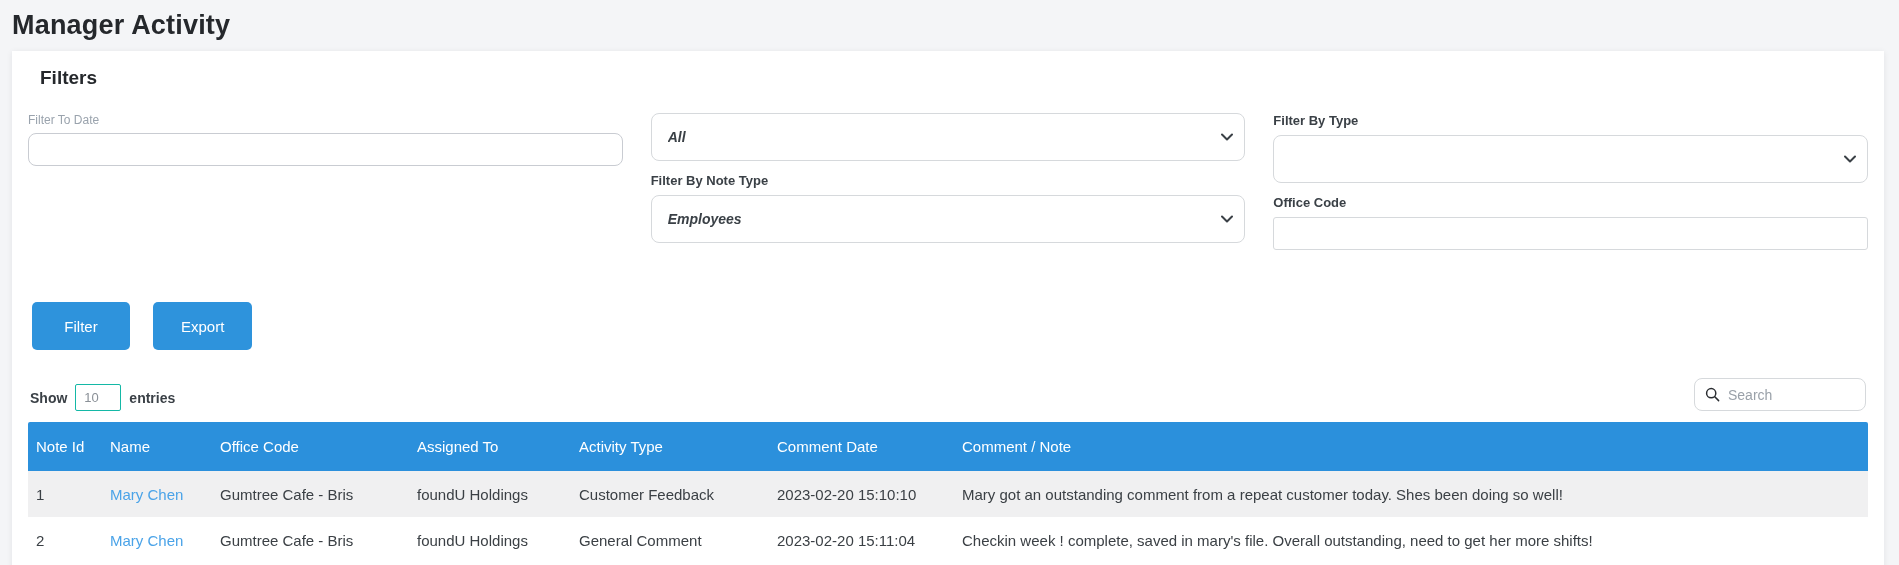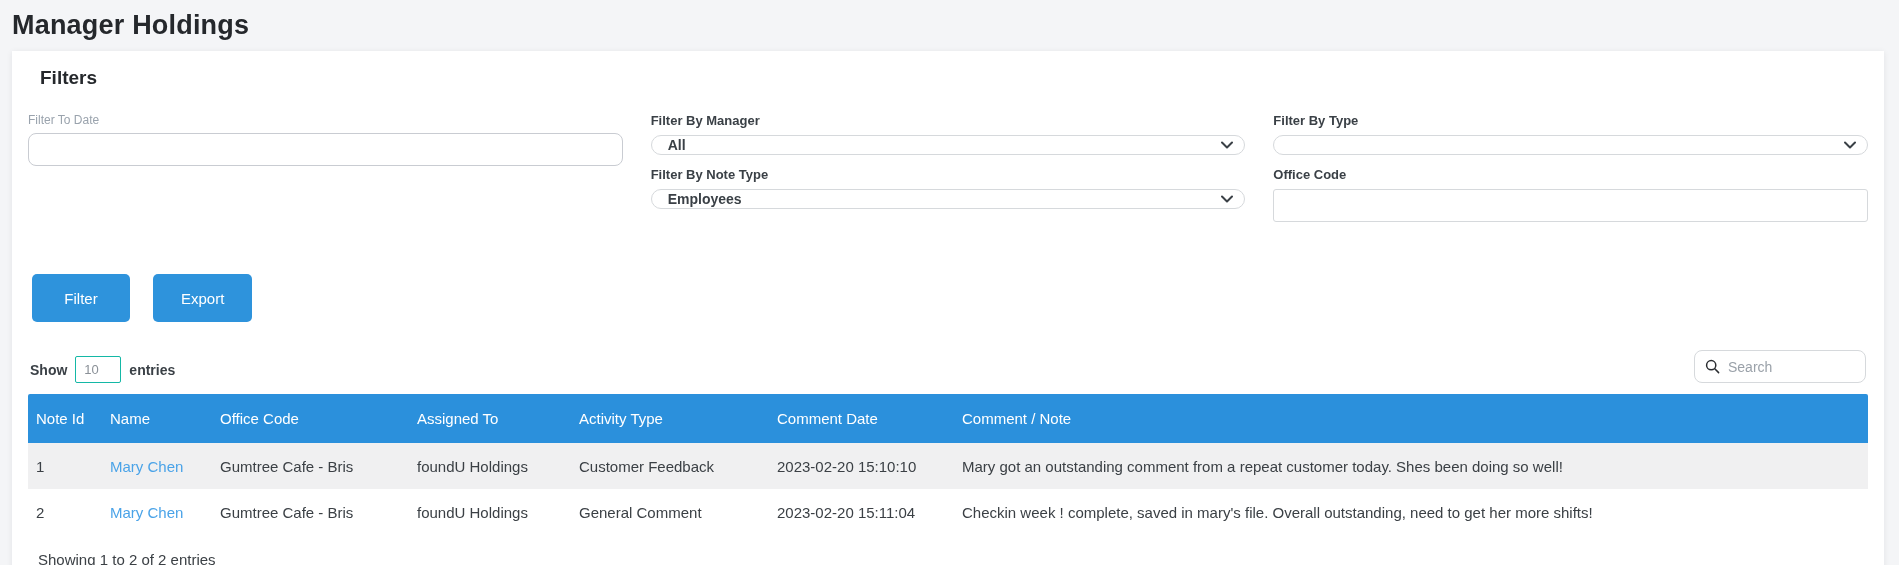--- a/index.html
+++ b/index.html
@@ -33,24 +33,24 @@
   .lbl-bold  { display:block; font-size:13px; font-weight:600; color:#3a4046; margin-bottom:7px; }
 
   .txt-input {
     width:100%; height:33px; border:1px solid #c9ccd2; border-radius:8px;
     padding:0 12px; font-family:inherit; font-size:14px; color:#3b4045; outline:none; background:#fff;
   }
   .txt-input.square { border-radius:3px; border-color:#d6d9dc; }
 
   .select-wrap { position:relative; width:100%; }
   .select-wrap select {
-    width:100%; height:20px; border:1px solid #d6d9dc; border-radius:14px;
+    width:100%; height:48px; border:1px solid #d6d9dc; border-radius:8px;
     padding:0 32px 0 16px; font-family:inherit; font-size:14px; font-weight:600; color:#3a4046;
     background:#fff; outline:none;
-    -webkit-appearance:none; -moz-appearance:none; appearance:none;
+    -webkit-appearance:none; -moz-appearance:none; appearance:none;font-style:italic;
   }
   .chevron {
     position:absolute; right:12px; top:50%; transform:translateY(-50%);
     pointer-events:none; display:flex; align-items:center;
   }
 
   .button-row { margin-top:40px; display:flex; gap:23px; padding-left:4px; }
   .btn {
     height:48px; min-width:98px; padding:8px 28px; border:none; border-radius:5px;
     background:#2e93dc; color:#ffffff; font-family:inherit; font-size:15px; font-weight:500;
@@ -88,38 +88,37 @@
   .name-link { color:#4aa3e8; cursor:pointer; text-decoration:none; }
 
   .col-noteid { width:74px; } .col-name { width:110px; } .col-office { width:197px; }
   .col-assigned { width:162px; } .col-acttype { width:198px; } .col-actdate { width:185px; }
 
   .table-footer { margin-top:16px; padding-left:10px; font-size:15px; color:#3b4045; }
 </style>
 </head>
 <body>
 
-<div class="page-title">Manager Holdings</div>
+<div class="page-title">Manager Activity</div>
 
 <div class="card">
 
   <div class="filters-heading">Filters</div>
 
   <div class="filter-grid">
 
     <div>
       <div class="field-group">
         <label class="lbl-muted">Filter To Date</label>
         <input class="txt-input" type="text" value="" style="">
       </div>
     </div>
 
     <div>
       <div class="field-group">
-        <label class="lbl-bold">Filter By Manager</label>
         <div class="select-wrap">
           <select>
             <option>All</option>
           </select>
           <span class="chevron">
             <svg width="12" height="8" viewBox="0 0 12 8">
                 <path d="M1 1.5 L6 6.5 L11 1.5" fill="none" stroke="#3a4046" stroke-width="2" stroke-linecap="round" stroke-linejoin="round"></path>
               </svg>
           </span>
         </div>

